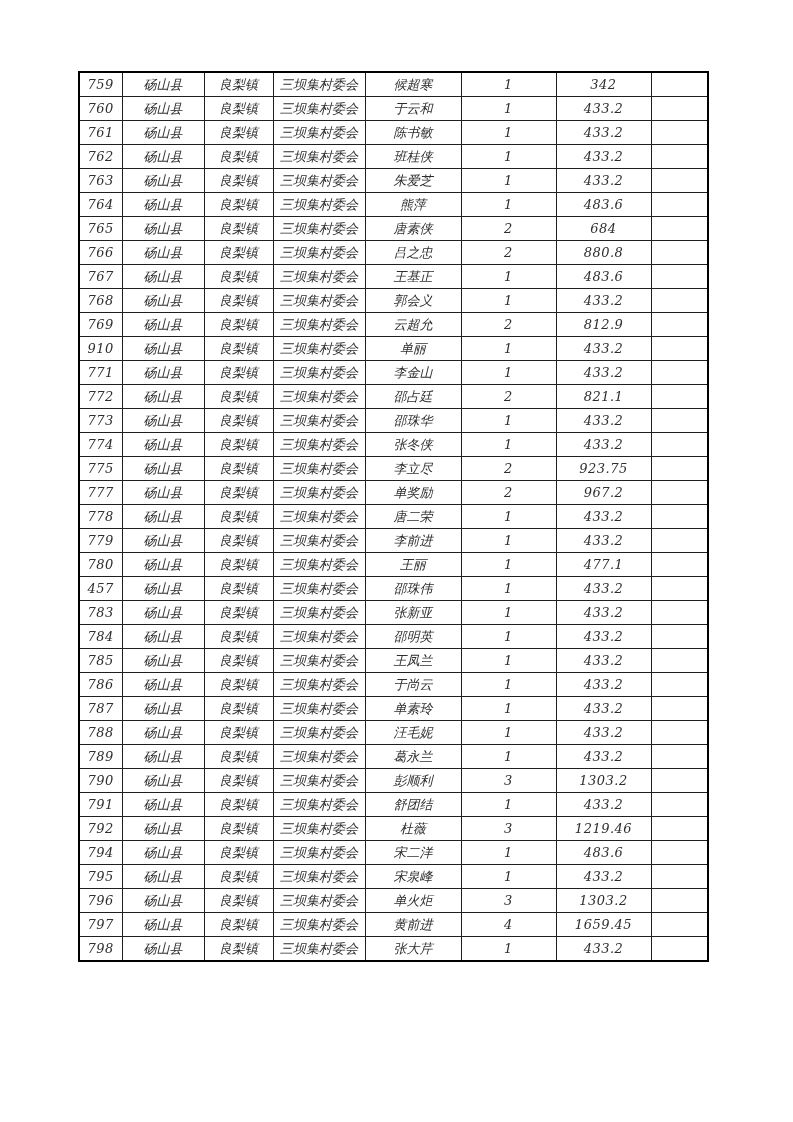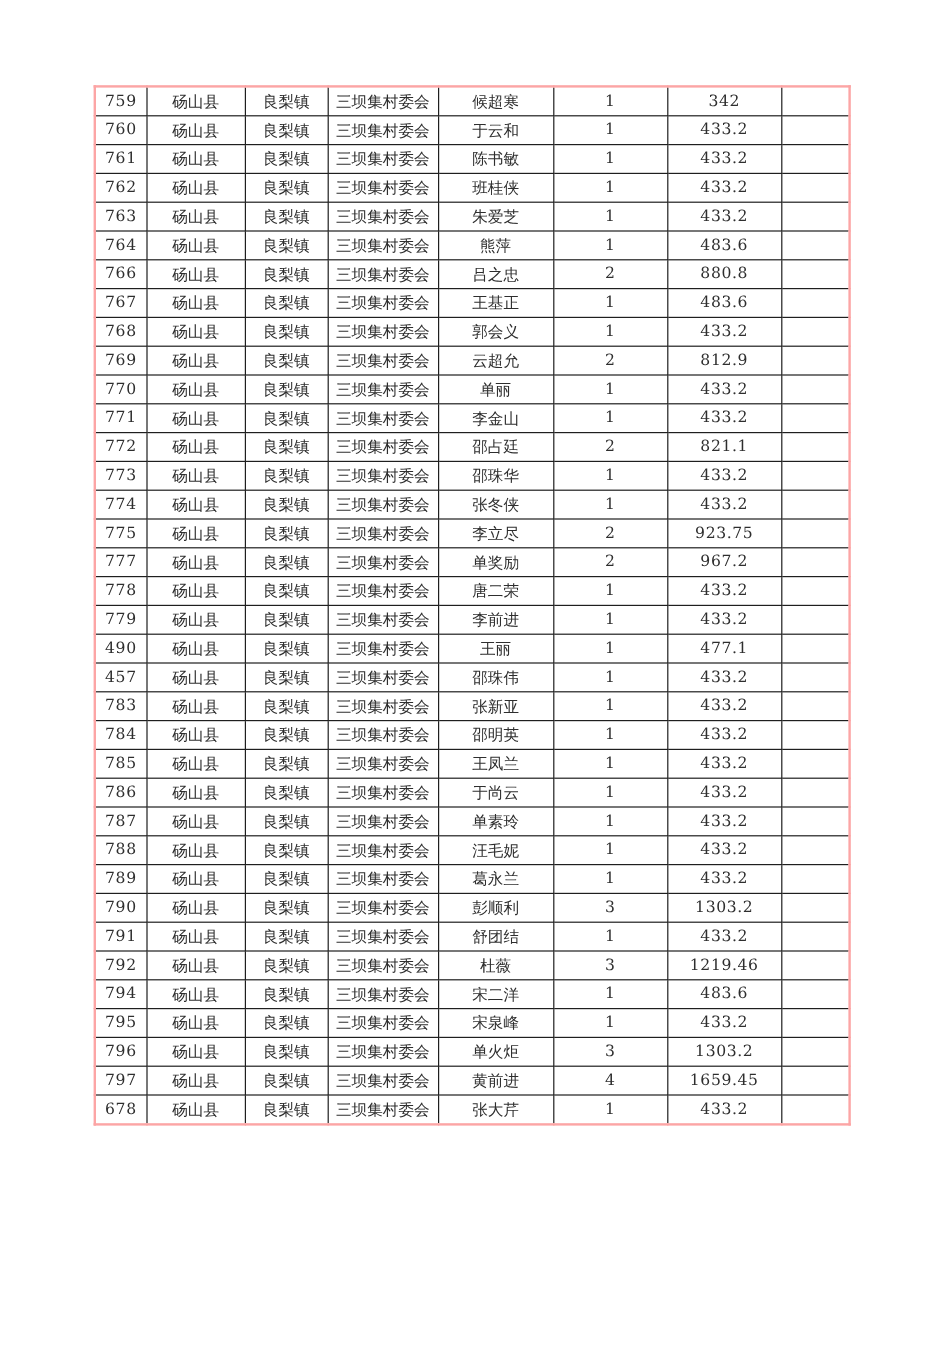--- a/index.html
+++ b/index.html
@@ -17,21 +17,22 @@
   }
   .table-wrap {
     position: absolute;
     left: 78px;
     top: 71px;
   }
   table.roster {
     border-collapse: collapse;
     table-layout: fixed;
     width: 629px;
-    border: 2px solid #fca5a5;
+    border: 2px solid #000000;
+    font-style: italic;
   }
   table.roster td {
     border: 1px solid #1f1f1f;
     height: 23px;
     padding: 0 2px;
     text-align: center;
     vertical-align: middle;
     font-size: 13px;
     color: #2e2e2e;
     white-space: nowrap;
@@ -121,20 +122,30 @@
             <td class="col-index">764</td>
             <td class="col-county">砀山县</td>
             <td class="col-town">良梨镇</td>
             <td class="col-village">三坝集村委会</td>
             <td class="col-name">熊萍</td>
             <td class="col-count">1</td>
             <td class="col-amount">483.6</td>
             <td class="col-note"></td>
           </tr>
           <tr>
+            <td class="col-index">765</td>
+            <td class="col-county">砀山县</td>
+            <td class="col-town">良梨镇</td>
+            <td class="col-village">三坝集村委会</td>
+            <td class="col-name">唐素侠</td>
+            <td class="col-count">2</td>
+            <td class="col-amount">684</td>
+            <td class="col-note"></td>
+          </tr>
+          <tr>
             <td class="col-index">766</td>
             <td class="col-county">砀山县</td>
             <td class="col-town">良梨镇</td>
             <td class="col-village">三坝集村委会</td>
             <td class="col-name">吕之忠</td>
             <td class="col-count">2</td>
             <td class="col-amount">880.8</td>
             <td class="col-note"></td>
           </tr>
           <tr>
@@ -161,21 +172,21 @@
             <td class="col-index">769</td>
             <td class="col-county">砀山县</td>
             <td class="col-town">良梨镇</td>
             <td class="col-village">三坝集村委会</td>
             <td class="col-name">云超允</td>
             <td class="col-count">2</td>
             <td class="col-amount">812.9</td>
             <td class="col-note"></td>
           </tr>
           <tr>
-            <td class="col-index">770</td>
+            <td class="col-index">910</td>
             <td class="col-county">砀山县</td>
             <td class="col-town">良梨镇</td>
             <td class="col-village">三坝集村委会</td>
             <td class="col-name">单丽</td>
             <td class="col-count">1</td>
             <td class="col-amount">433.2</td>
             <td class="col-note"></td>
           </tr>
           <tr>
             <td class="col-index">771</td>
@@ -251,21 +262,21 @@
             <td class="col-index">779</td>
             <td class="col-county">砀山县</td>
             <td class="col-town">良梨镇</td>
             <td class="col-village">三坝集村委会</td>
             <td class="col-name">李前进</td>
             <td class="col-count">1</td>
             <td class="col-amount">433.2</td>
             <td class="col-note"></td>
           </tr>
           <tr>
-            <td class="col-index">490</td>
+            <td class="col-index">780</td>
             <td class="col-county">砀山县</td>
             <td class="col-town">良梨镇</td>
             <td class="col-village">三坝集村委会</td>
             <td class="col-name">王丽</td>
             <td class="col-count">1</td>
             <td class="col-amount">477.1</td>
             <td class="col-note"></td>
           </tr>
           <tr>
             <td class="col-index">457</td>
@@ -411,21 +422,21 @@
             <td class="col-index">797</td>
             <td class="col-county">砀山县</td>
             <td class="col-town">良梨镇</td>
             <td class="col-village">三坝集村委会</td>
             <td class="col-name">黄前进</td>
             <td class="col-count">4</td>
             <td class="col-amount">1659.45</td>
             <td class="col-note"></td>
           </tr>
           <tr>
-            <td class="col-index">678</td>
+            <td class="col-index">798</td>
             <td class="col-county">砀山县</td>
             <td class="col-town">良梨镇</td>
             <td class="col-village">三坝集村委会</td>
             <td class="col-name">张大芹</td>
             <td class="col-count">1</td>
             <td class="col-amount">433.2</td>
             <td class="col-note"></td>
           </tr>
         </tbody>
     </table>

